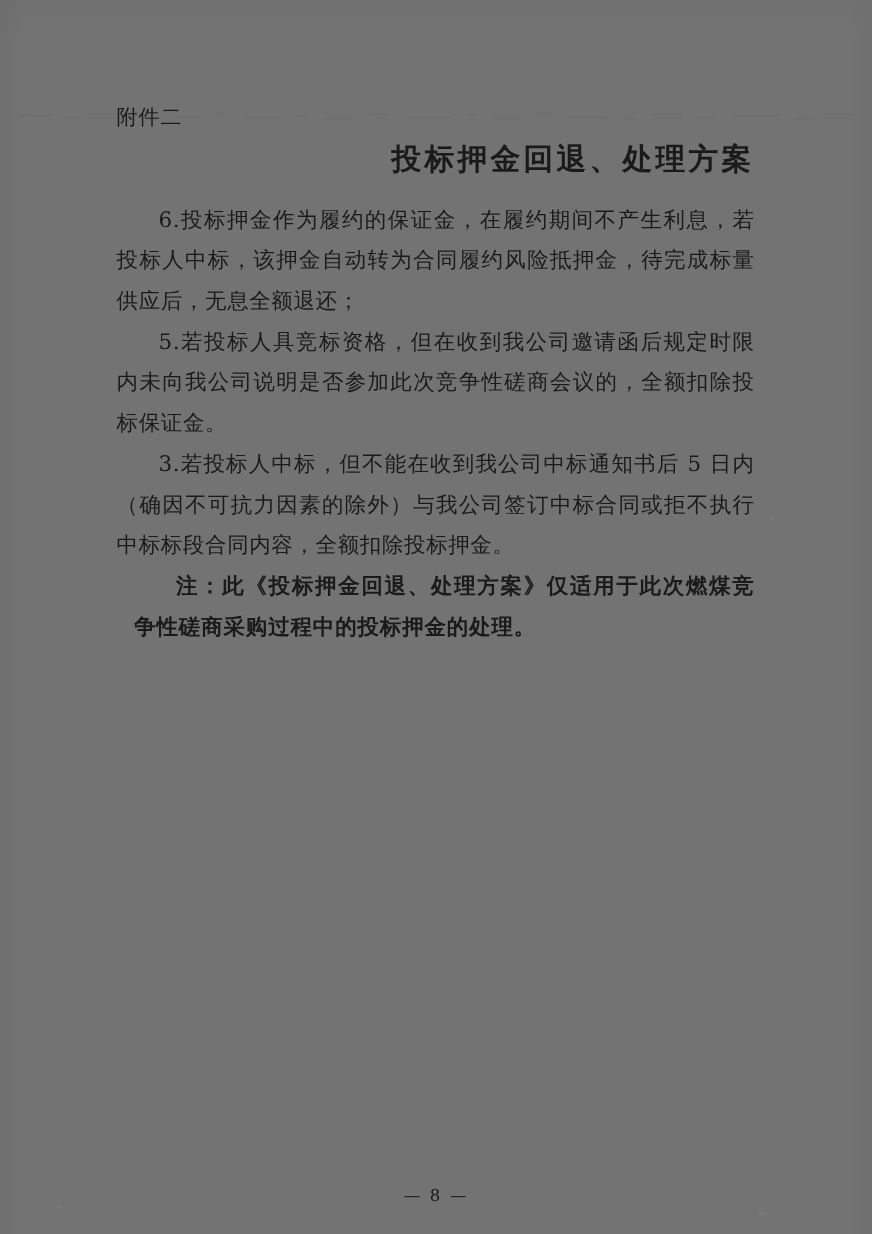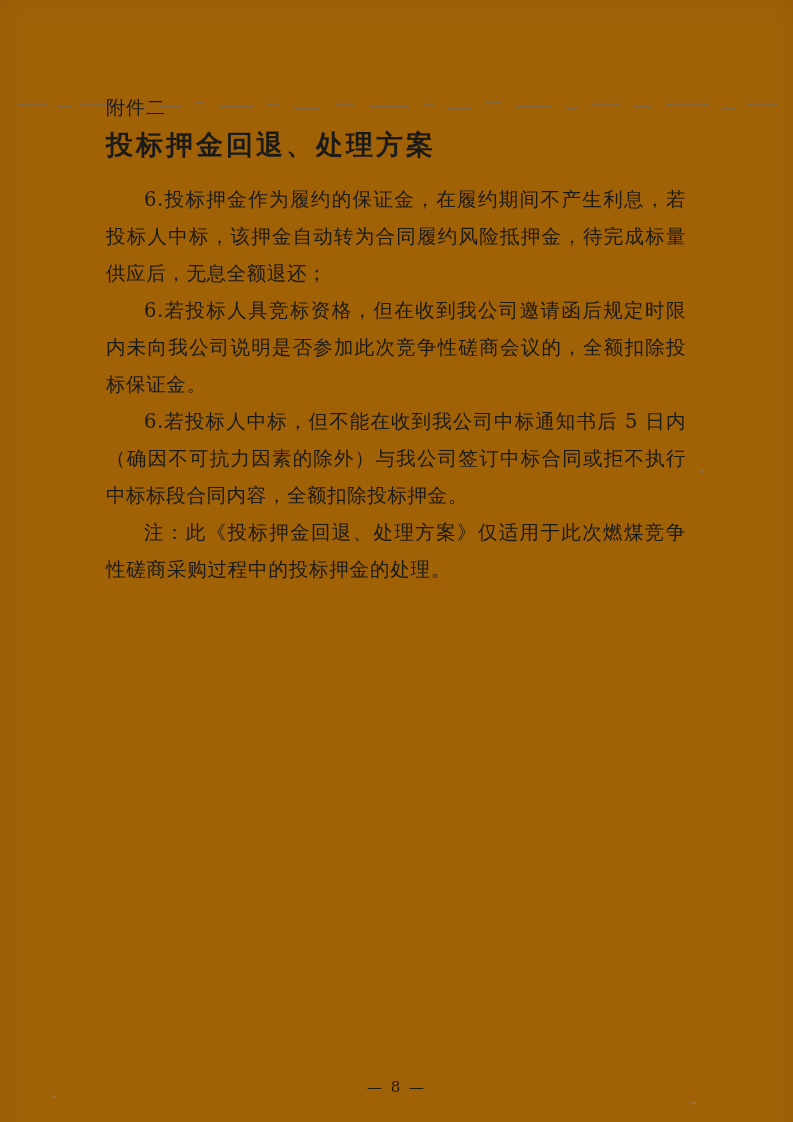--- a/index.html
+++ b/index.html
@@ -13,21 +13,21 @@
     font-family: "DejaVu Serif", "Liberation Serif", serif;
     color: #1a1a1a;
     position: relative;
     overflow: hidden;
   }
 
   
   .page {
     position: absolute;
     inset: 0;
-    background: #a16207;
+    background: #737373;
   }
   .scan-tint {
     position: absolute;
     inset: 0;
     background:
       linear-gradient(90deg, rgba(0,0,0,0.035) 0px, rgba(0,0,0,0.0) 26px),
       linear-gradient(270deg, rgba(0,0,0,0.03) 0px, rgba(0,0,0,0.0) 22px),
       linear-gradient(180deg, rgba(0,0,0,0.02) 0px, rgba(0,0,0,0) 40px);
     pointer-events: none;
   }
@@ -57,41 +57,42 @@
 
   .attachment-label {
     font-size: 19px;
     letter-spacing: 1px;
     line-height: 1.2;
     margin: 0 0 8px 0;
     font-family: "DejaVu Serif", "Liberation Serif", serif;
   }
 
   .doc-title {
-    text-align: left;
+    text-align: right;
     font-size: 27px;
     font-weight: bold;
     letter-spacing: 3px;
     margin: 6px 0 18px 0;
     font-family: "DejaVu Sans", "Liberation Sans", sans-serif;
   }
 
   .para {
     font-size: 19.5px;
     line-height: 37px;
     text-indent: 38px;
     margin: 0 0 0 0;
     letter-spacing: 0.6px;
     text-align: justify;
     text-justify: inter-ideograph;
   }
 
   .para.note {
-    font-weight: normal;
+    font-weight: bold;
     letter-spacing: 0.8px;
+    margin-left: 16px;
   }
 
   .page-number {
     position: absolute;
     left: 0;
     right: 0;
     top: 1078px;
     text-align: center;
     font-size: 15px;
     letter-spacing: 2px;
@@ -138,19 +139,19 @@
   <div class="edge-mark" style="left:700px;top:470px;width:3px;height:3px;"></div>
   <div class="edge-mark" style="left:52px;top:1096px;width:4px;height:2px;"></div>
   <div class="edge-mark" style="left:690px;top:1102px;width:6px;height:2px;"></div>
 
   <div class="content">
     <div class="attachment-label">附件二</div>
 
     <h1 class="doc-title">投标押金回退、处理方案</h1>
 
     <p class="para">6.投标押金作为履约的保证金，在履约期间不产生利息，若投标人中标，该押金自动转为合同履约风险抵押金，待完成标量供应后，无息全额退还；</p>
-    <p class="para">6.若投标人具竞标资格，但在收到我公司邀请函后规定时限内未向我公司说明是否参加此次竞争性磋商会议的，全额扣除投标保证金。</p>
-    <p class="para">6.若投标人中标，但不能在收到我公司中标通知书后 5 日内（确因不可抗力因素的除外）与我公司签订中标合同或拒不执行中标标段合同内容，全额扣除投标押金。</p>
+    <p class="para">5.若投标人具竞标资格，但在收到我公司邀请函后规定时限内未向我公司说明是否参加此次竞争性磋商会议的，全额扣除投标保证金。</p>
+    <p class="para">3.若投标人中标，但不能在收到我公司中标通知书后 5 日内（确因不可抗力因素的除外）与我公司签订中标合同或拒不执行中标标段合同内容，全额扣除投标押金。</p>
     <p class="para note">注：此《投标押金回退、处理方案》仅适用于此次燃煤竞争性磋商采购过程中的投标押金的处理。</p>
   </div>
 
   <div class="page-number">— 8 —</div>
 </div>
 
 </body></html>

